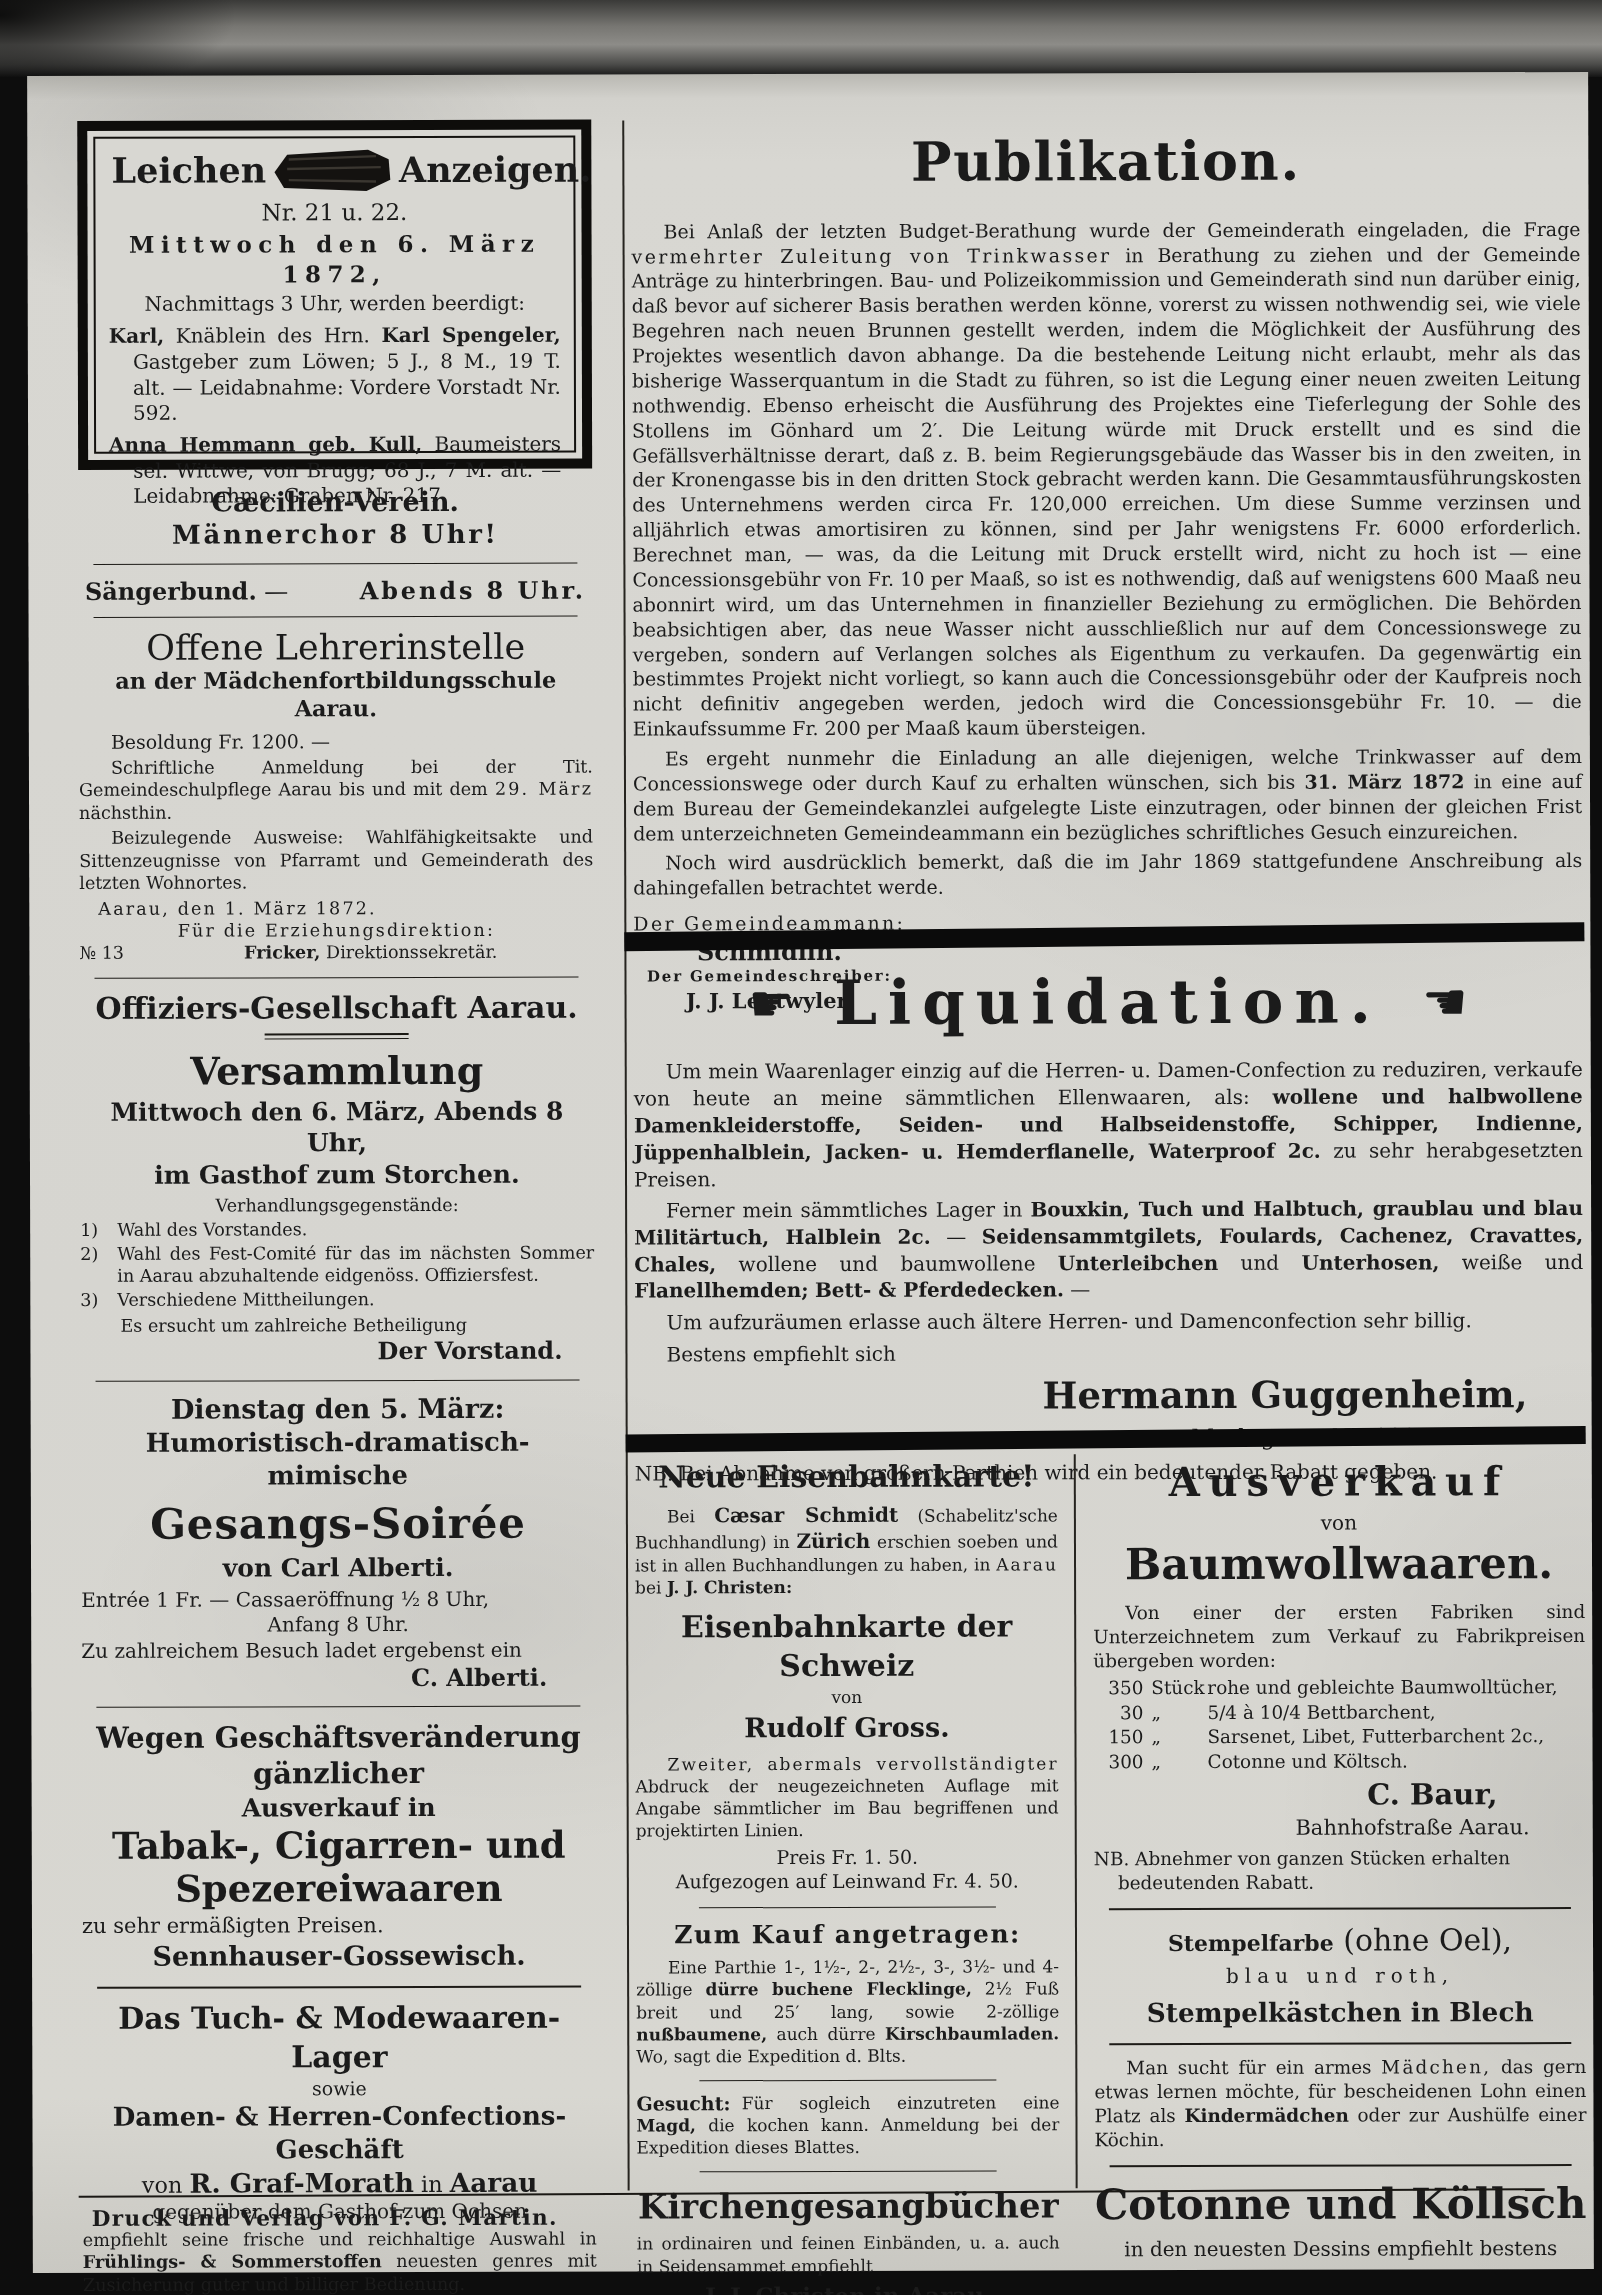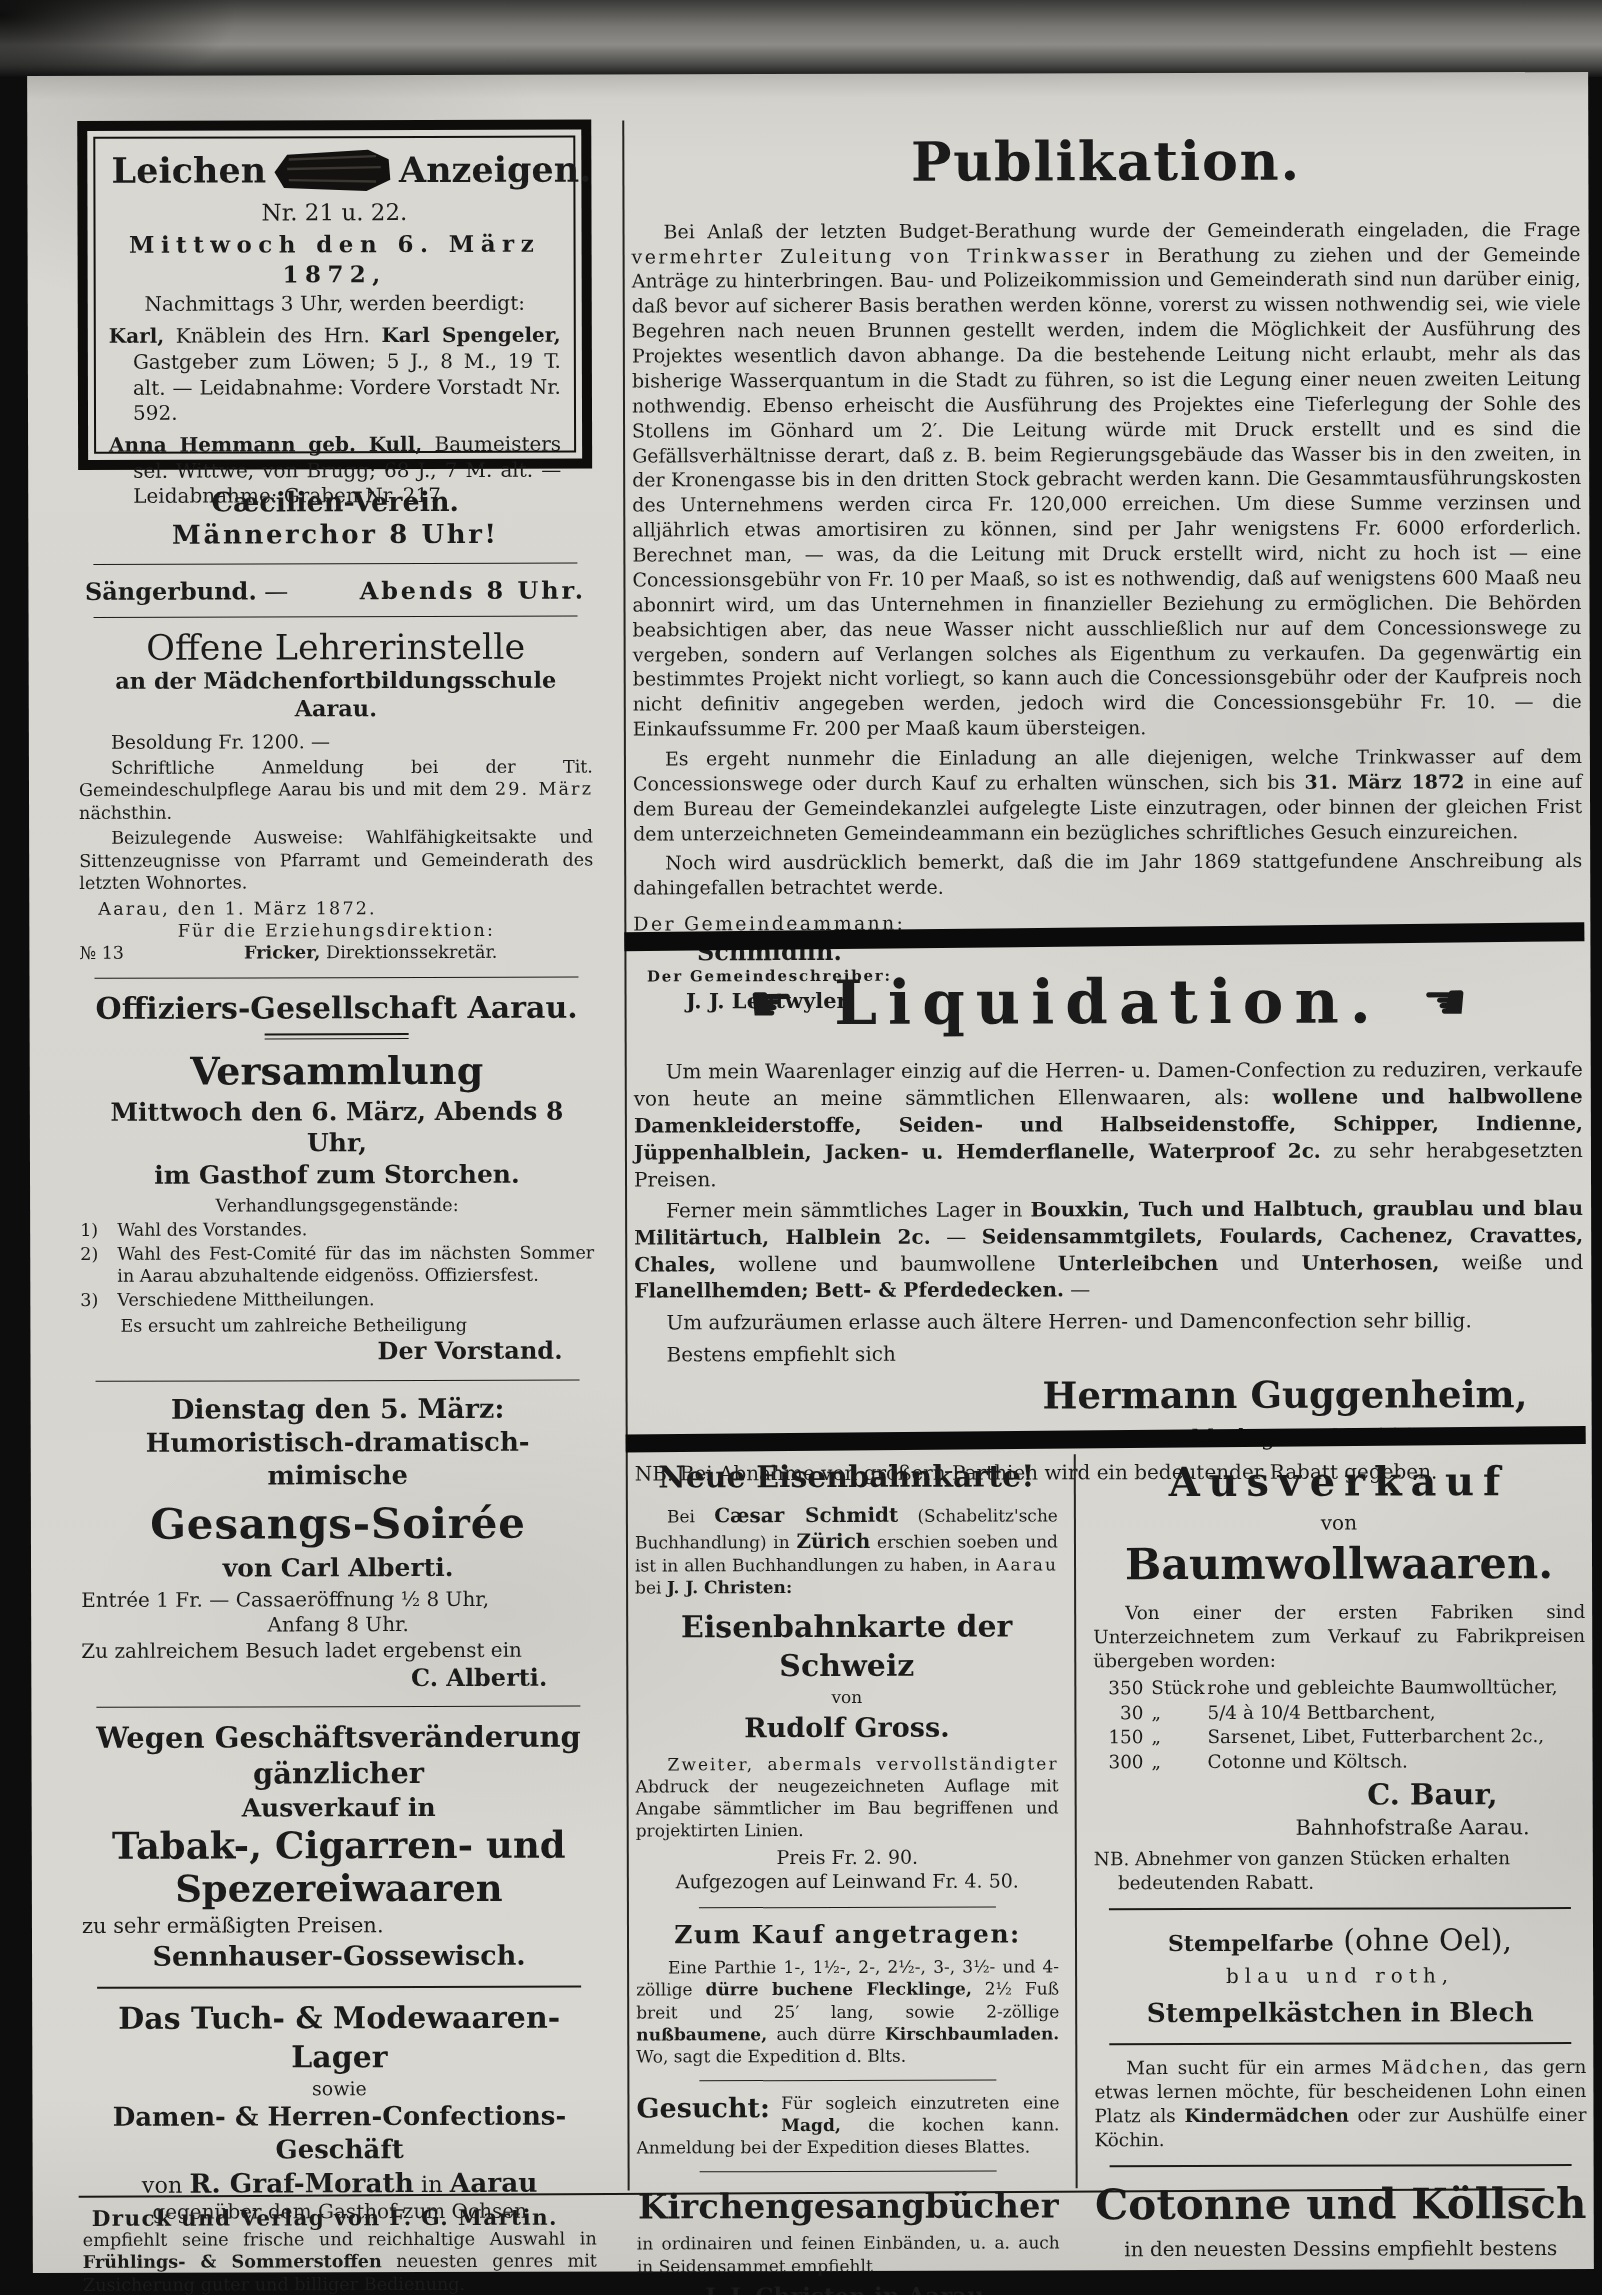--- a/index.html
+++ b/index.html
@@ -237,30 +237,30 @@
   <div class="bar" style="left:595px;top:1357px;width:960px;height:17.6px;transform:rotate(-0.35deg);"></div>
   <div class="vrule" style="left:1043px;top:1381px;height:734px;"></div>
 
   <div class="block midcol">
     <div class="mid-title">Neue Eisenbahnkarte!</div>
     <p class="just ind" style="margin:0 0 3.2px 0;"><span>Bei </span><span class="h-latin" style="font-size:20px;">Cæsar Schmidt</span><span> (Schabelitz'sche Buchhandlung) in </span><span class="h-latin" style="font-size:20px;">Zürich</span><span> erschien soeben und ist in allen Buchhandlungen zu haben, in </span><span class="sp1">Aarau</span><span> bei </span><span class="b">J. J. Christen:</span></p>
     <div class="eis-h2">Eisenbahnkarte der Schweiz</div>
     <div class="center">von</div>
     <div class="eis-author">Rudolf Gross.</div>
     <p class="just ind" style="margin:0 0 3.2px 0;"><span class="sp1">Zweiter, abermals vervollständigter</span><span> Abdruck der neugezeichneten Auflage mit Angabe sämmtlicher im Bau begriffenen und projektirten Linien.</span></p>
-    <div class="price">Preis Fr. 2. 90.</div>
+    <div class="price">Preis Fr. 1. 50.</div>
     <div class="price">Aufgezogen auf Leinwand Fr. 4. 50.</div>
     <hr class="adrule thin" style="width:70%;">
 
     <div class="zk-title">Zum Kauf angetragen:</div>
     <p class="just ind" style="margin:0;"><span>Eine Parthie 1-, 1½-, 2-, 2½-, 3-, 3½- und 4-zöllige </span><span class="b">dürre buchene Flecklinge,</span><span> 2½ Fuß breit und 25′ lang, sowie 2-zöllige </span><span class="b">nußbaumene,</span><span> auch dürre </span><span class="b">Kirschbaumladen.</span><span> Wo, sagt die Expedition d. Blts.</span></p>
     <hr class="adrule thin" style="width:70%;">
 
     <div class="gesucht-row">
-      <span class="gesucht-label" style="font-size:27px;">Gesucht:</span>
+      <span class="gesucht-label" style="font-size:19px;">Gesucht:</span>
       <p class="just" style="margin:0;"><span>Für sogleich einzutreten eine </span><span class="b">Magd,</span><span> die kochen kann. Anmeldung bei der Expedition dieses Blattes.</span></p>
     </div>
     <hr class="adrule thin" style="width:70%;">
 
     <div class="kir-title">Kirchengesangbücher</div>
     <p class="just" style="margin:0;">in ordinairen und feinen Einbänden, u. a. auch in Seidensammet empfiehlt</p>
     <div class="kir-name">J. J. Christen in Aarau.</div>
   </div>
 
   <div class="block rightcol">

